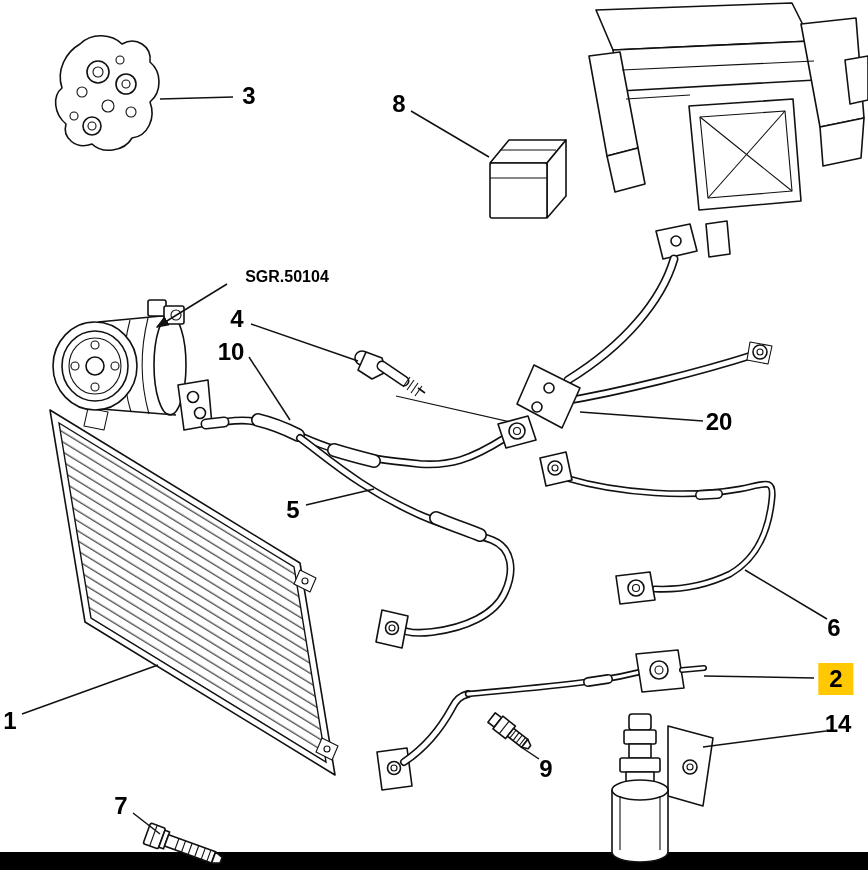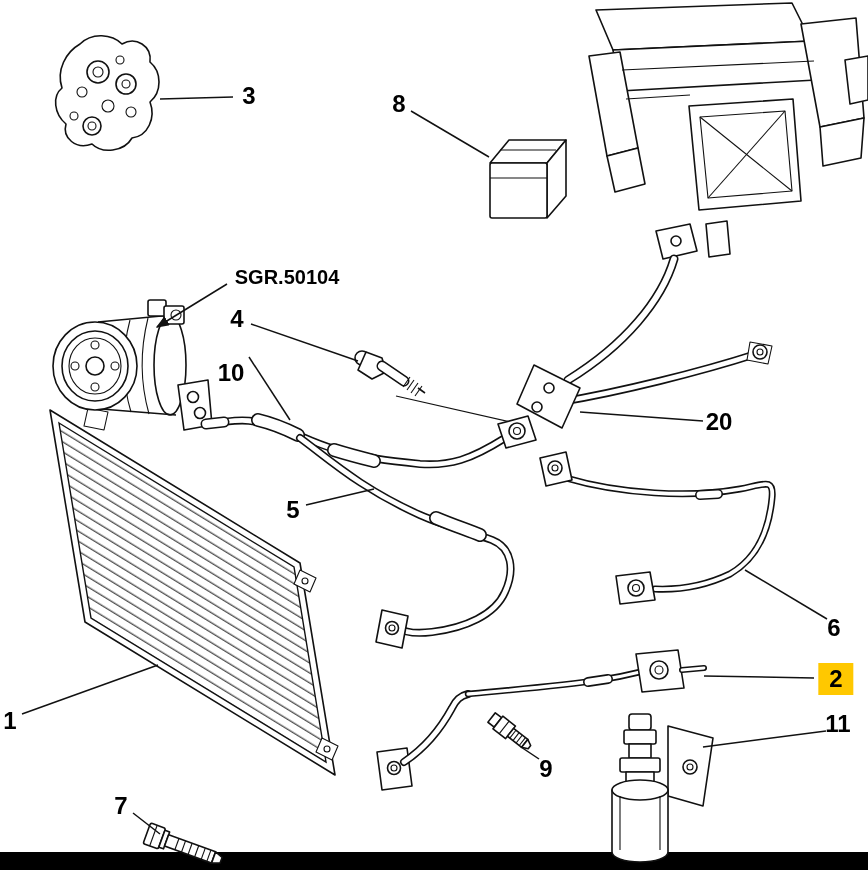--- a/index.html
+++ b/index.html
@@ -12,21 +12,21 @@
   .wf{stroke:var(--line,#111);fill:#fff;stroke-width:1.6;stroke-linejoin:round;}
   .thin{stroke-width:1.1;}
   .lead{stroke:var(--line,#111);stroke-width:1.5;fill:none;}
   .lbl{
     position:absolute;transform:translate(-50%,-50%);
     font-weight:bold;font-size:24px;color:#000;line-height:1;white-space:nowrap;
   }
   .lbl.hl{background:var(--hl,#fc0);padding:4px 11px;}
   .ref{
     position:absolute;transform:translate(-50%,-50%);
-    font-weight:bold;font-size:20px;color:#000;white-space:nowrap;
+    font-weight:bold;font-size:16px;color:#000;white-space:nowrap;
   }
 </style>
 </head>
 <body>
 
 <div class="stage">
 
 <svg width="868" height="870" viewBox="0 0 868 870">
   <defs>
     <pattern id="fins" width="8.5" height="8.5" patternUnits="userSpaceOnUse" patternTransform="rotate(31.5)">
@@ -247,23 +247,23 @@
     <line class="lead" x1="22" y1="714" x2="158" y2="665"></line>
     <line class="lead" x1="133" y1="813" x2="160" y2="834"></line>
   </g>
 </svg>
 
 <div class="ref" style="left:287px;top:277px">SGR.50104</div>
 
 <div class="lbl" style="left:249px;top:96px">3</div>
 <div class="lbl" style="left:399px;top:104px">8</div>
 <div class="lbl" style="left:237px;top:319px">4</div>
-<div class="lbl" style="left:231px;top:373px">10</div>
+<div class="lbl" style="left:231px;top:352px">10</div>
 <div class="lbl" style="left:719px;top:422px">20</div>
 <div class="lbl" style="left:293px;top:510px">5</div>
 <div class="lbl" style="left:834px;top:628px">6</div>
 <div class="lbl hl" style="left:836px;top:679px">2</div>
-<div class="lbl" style="left:838px;top:724px">11</div>
+<div class="lbl" style="left:838px;top:724px">14</div>
 <div class="lbl" style="left:546px;top:769px">9</div>
 <div class="lbl" style="left:10px;top:721px">1</div>
 <div class="lbl" style="left:121px;top:806px">7</div>
 
 </div>
 
 </body></html>

